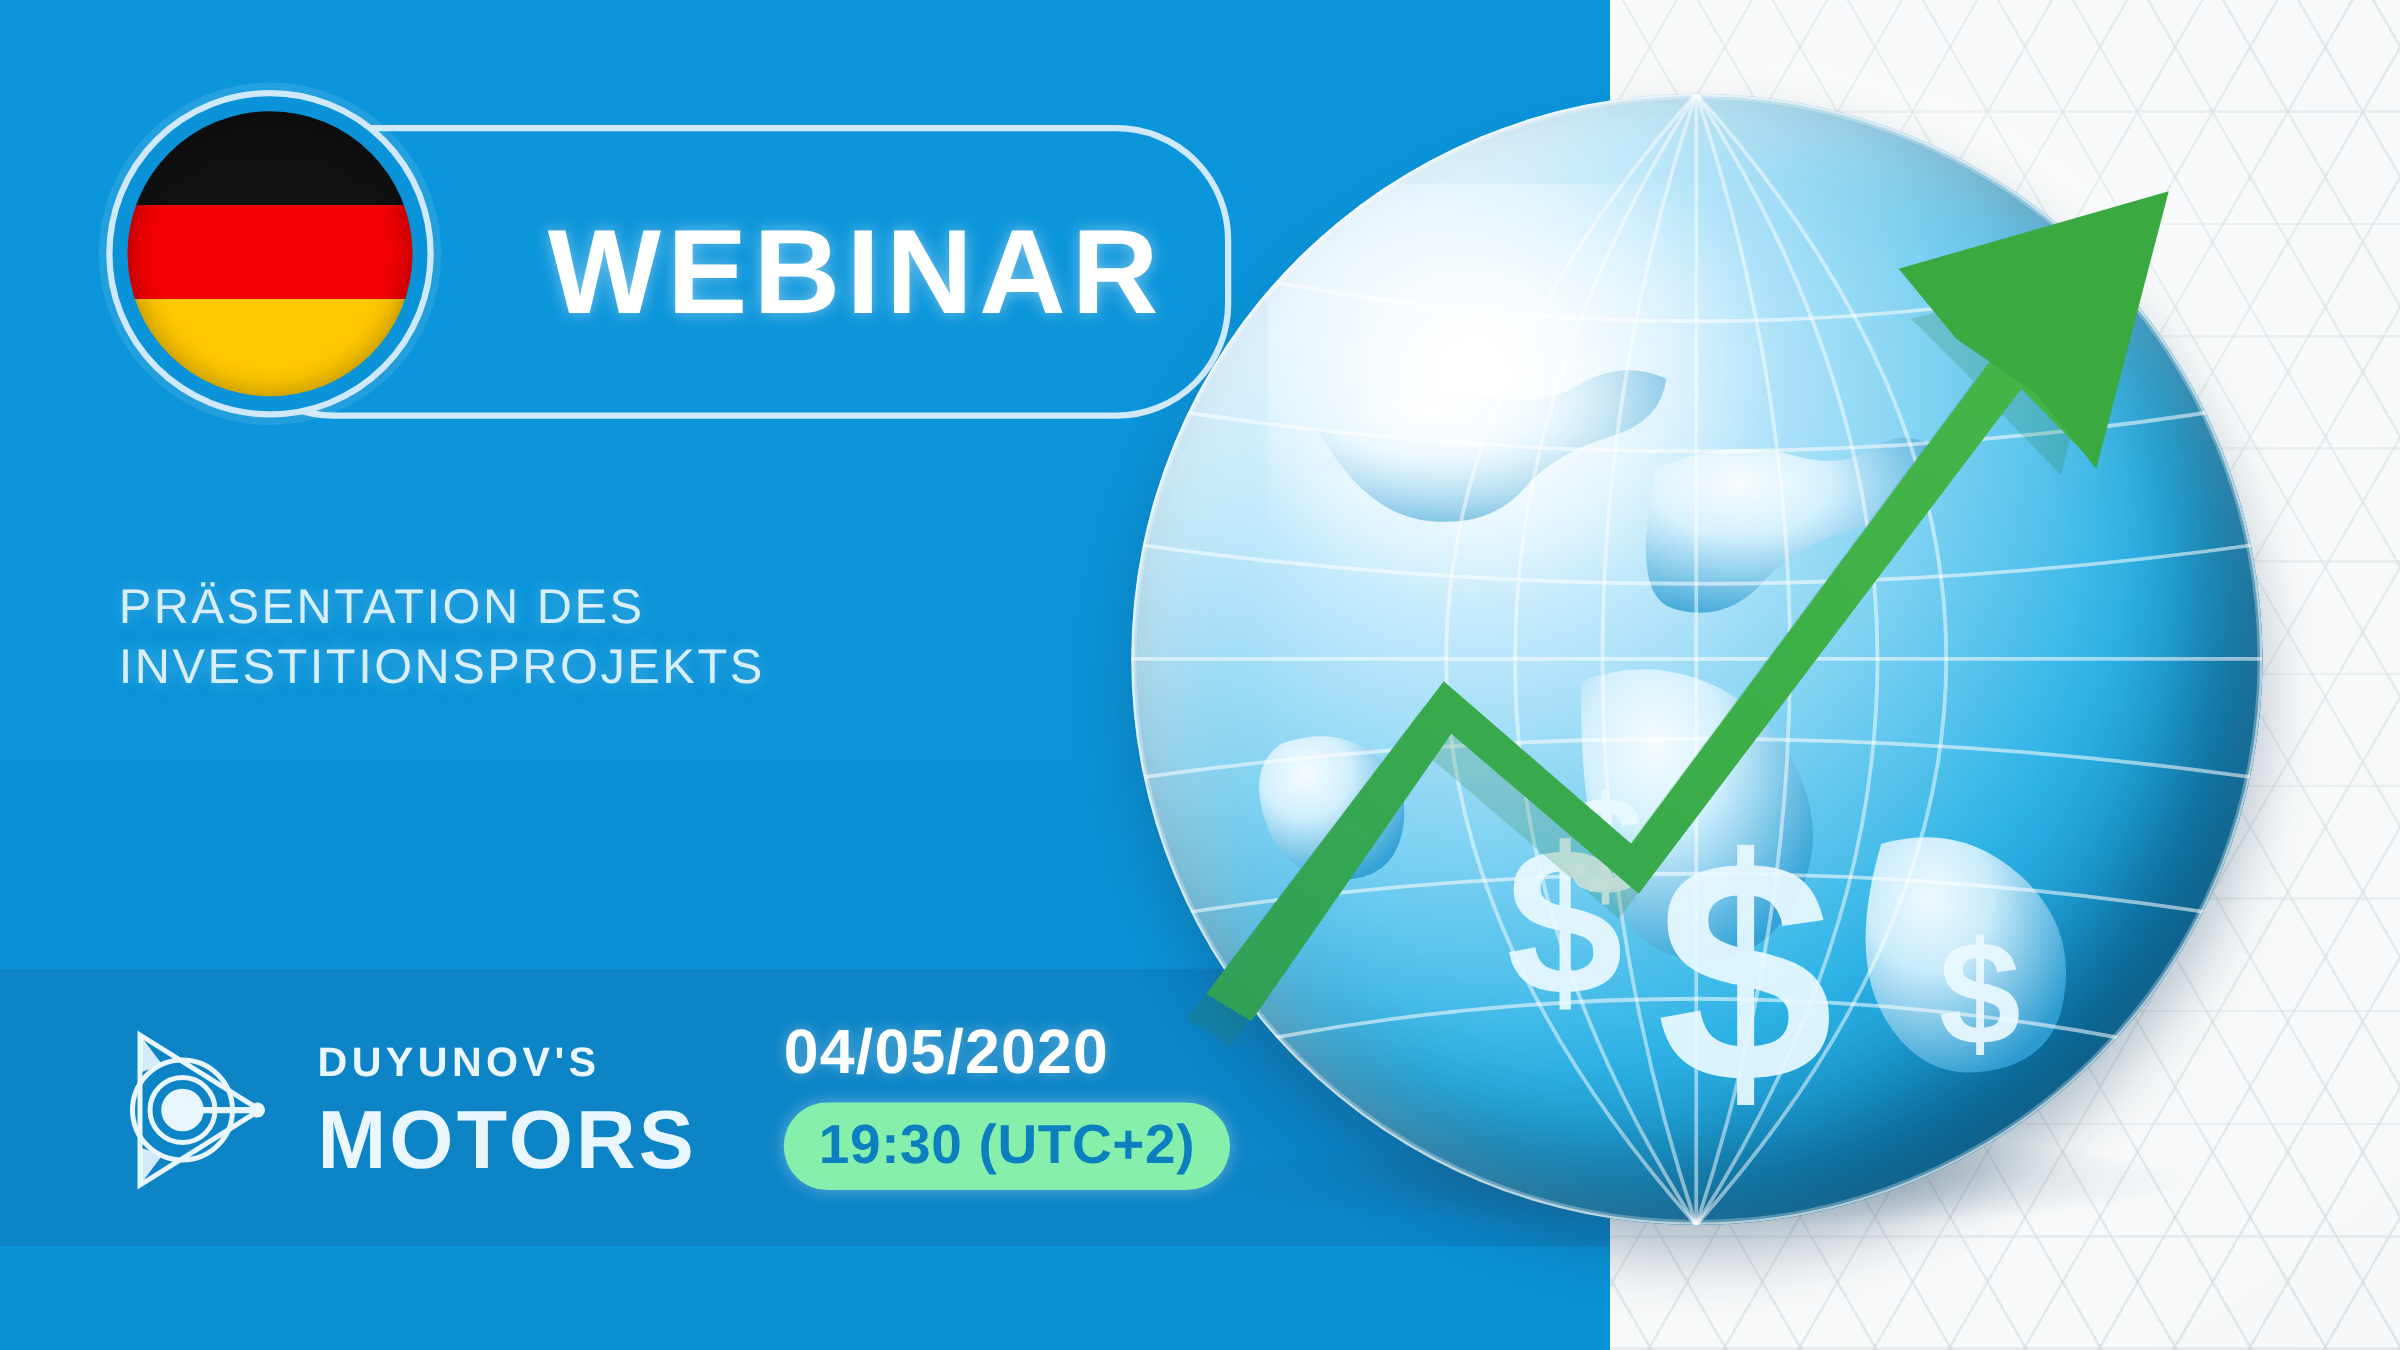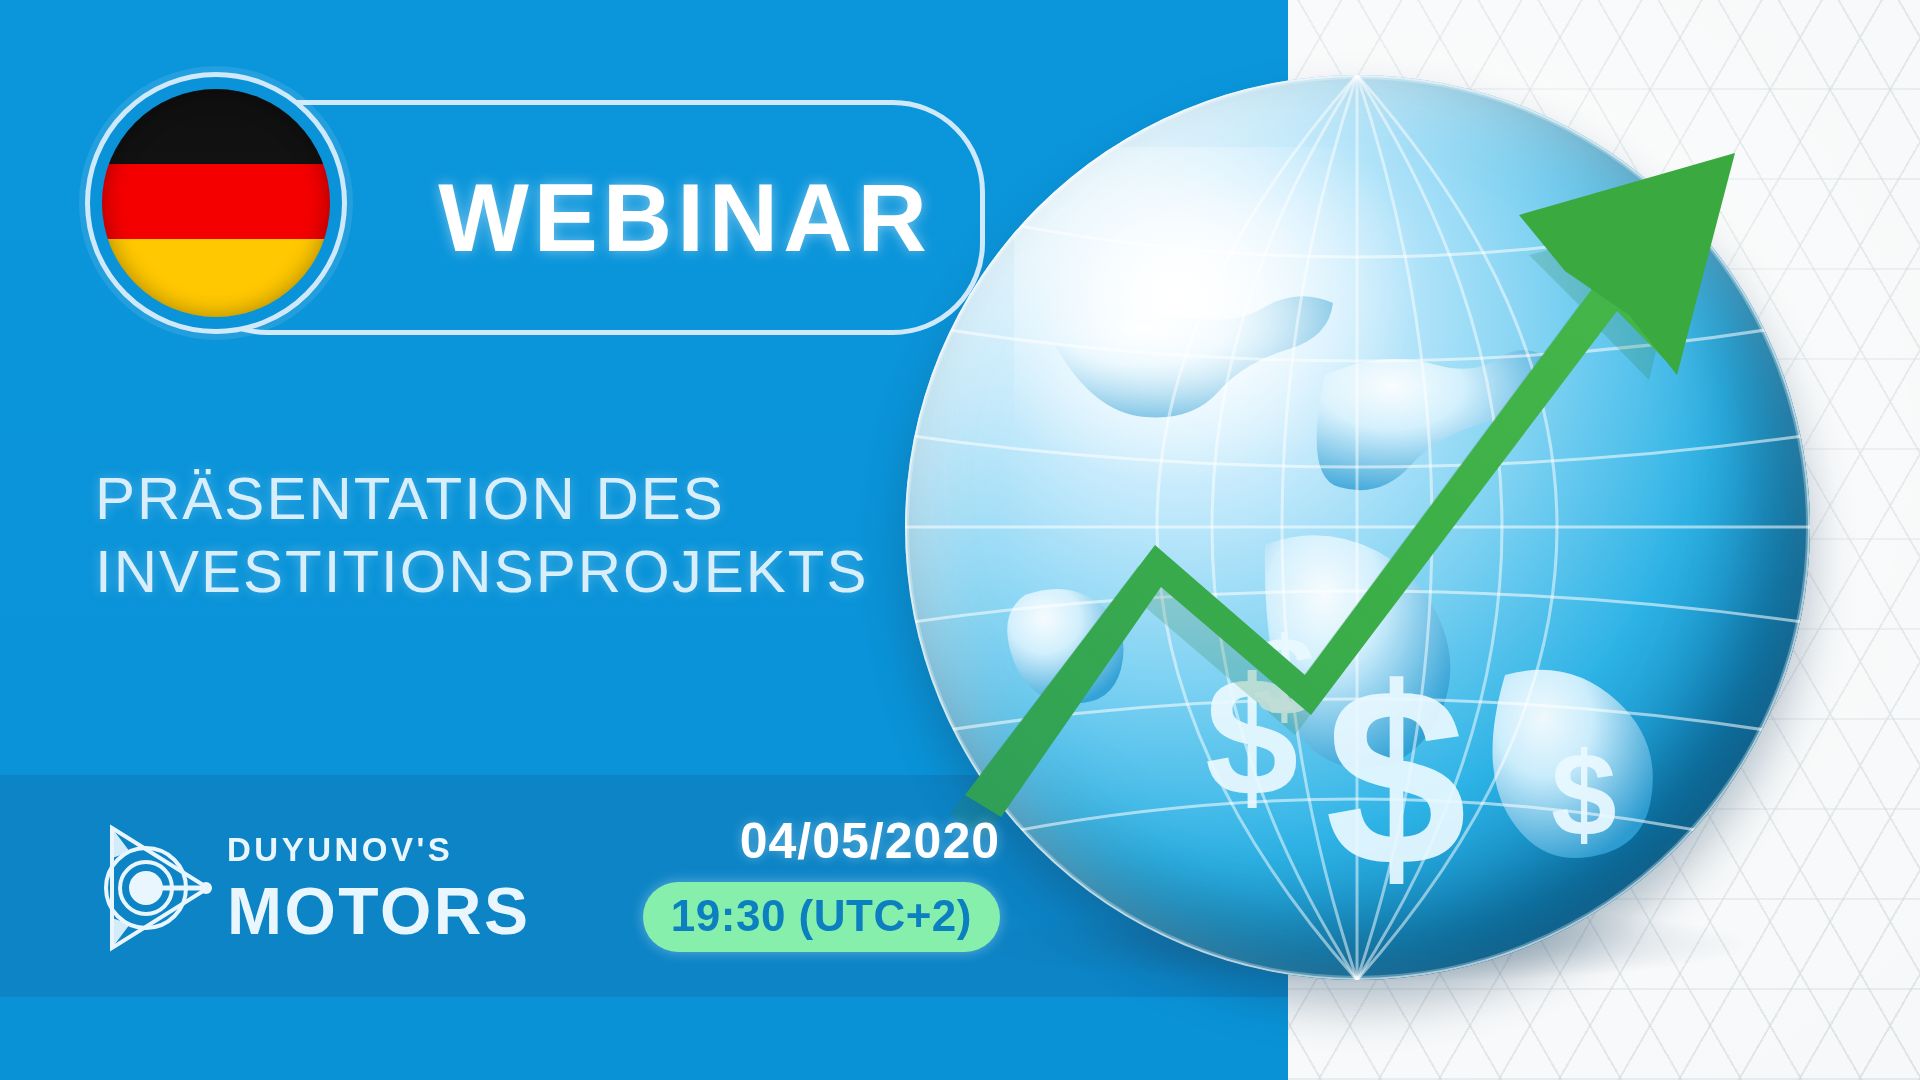--- a/index.html
+++ b/index.html
@@ -67,38 +67,38 @@
     background:linear-gradient(180deg,
       #0f0f0f 0%, #121212 33%,
       #f40000 33%, #f40000 66%,
       #ffc800 66%, #ffc800 100%);
     box-shadow:inset 0 0 22px rgba(0,0,0,.35);
   }
 
   
   .subtitle{
     position:absolute;left:95px;top:462px;width:900px;
-    color:#d8eefb;font-size:60px;line-height:1.22;letter-spacing:2px;
+    color:#d8eefb;font-size:39px;line-height:1.22;letter-spacing:2px;
     text-shadow:0 0 12px rgba(216,238,251,.35);
   }
   .subtitle div{white-space:nowrap;}
 
   
   .brand{
     position:absolute;left:100px;top:818px;
-    display:flex;align-items:center;gap:9px;
+    display:flex;align-items:center;gap:36px;
   }
   .brand-mark{width:118px;height:140px;flex:0 0 auto;}
   .brand-words{color:#eaf6fe;line-height:1;}
   .brand-top{font-size:33px;font-weight:bold;letter-spacing:3.5px;}
   .brand-bottom{font-size:66px;font-weight:bold;letter-spacing:2.5px;margin-top:12px;}
 
   
   .when{
-    position:absolute;left:640px;top:812px;width:360px;text-align:right;
+    position:absolute;left:627px;top:812px;width:360px;text-align:left;
   }
   .when-date{
     color:#ffffff;font-size:50px;font-weight:bold;letter-spacing:1px;
     text-shadow:0 0 12px rgba(255,255,255,.35);
   }
   .when-time-pill{
     margin-top:12px;display:inline-block;
     background:#86efac;border-radius:40px;
     padding:9px 28px 11px;
     color:#0c7fc0;font-size:44px;font-weight:bold;letter-spacing:0.5px;

